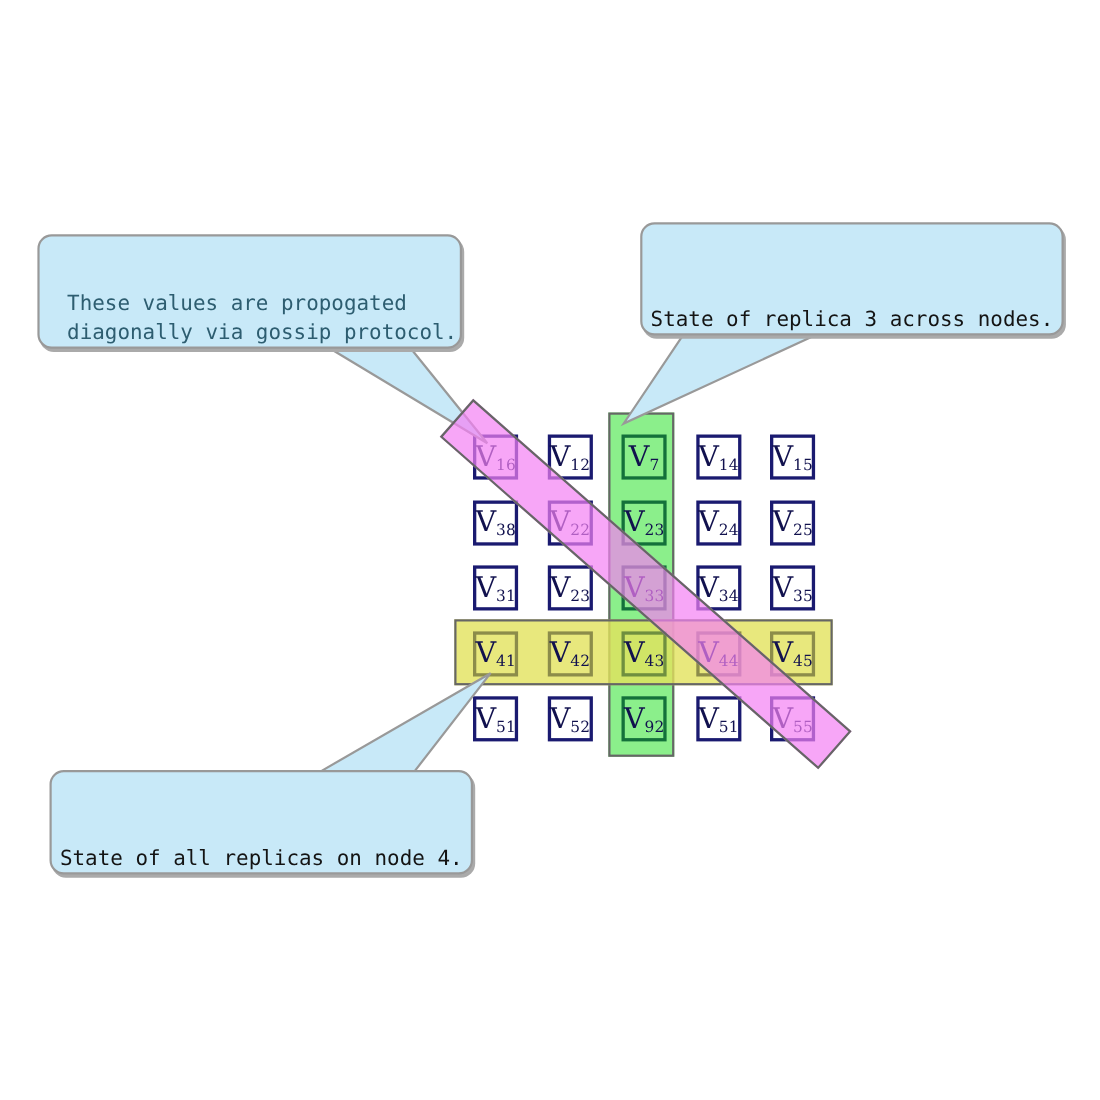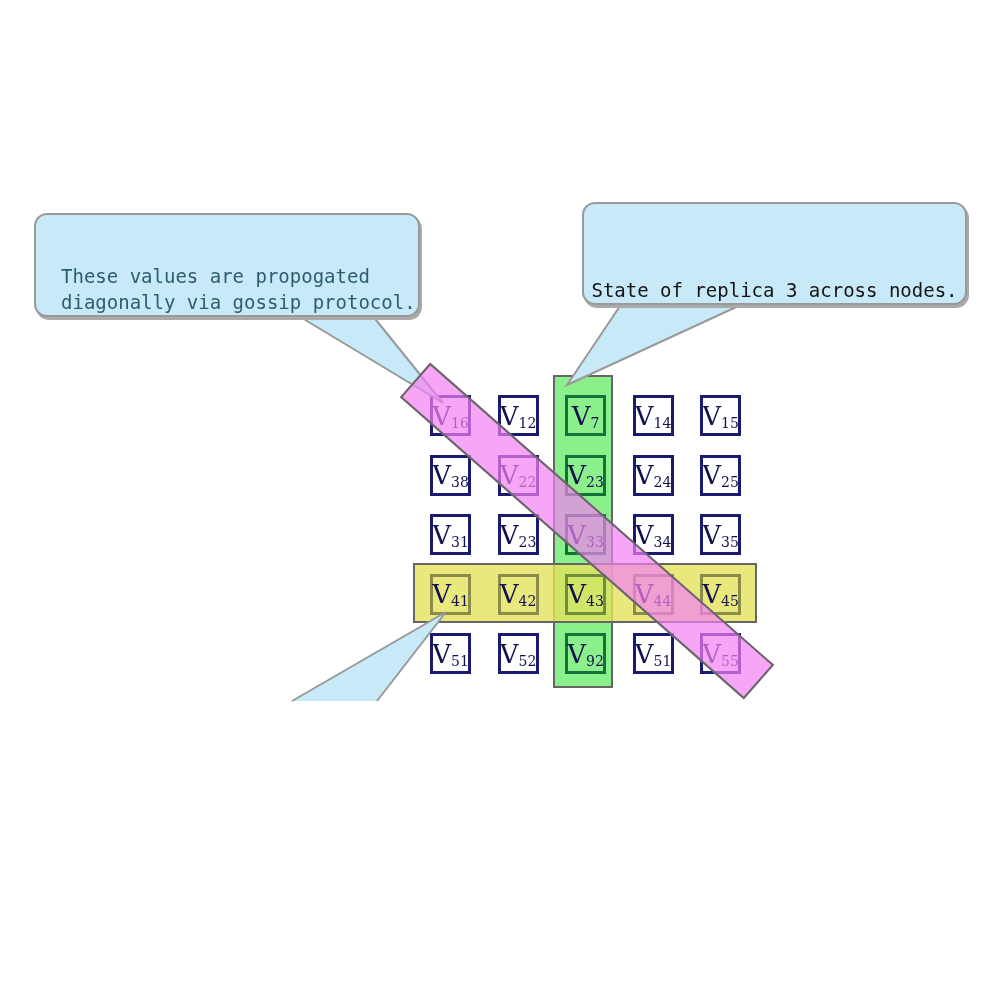--- a/index.html
+++ b/index.html
@@ -170,16 +170,19 @@
 
   <div class="callout" id="callout-gossip" style="background: rgb(200, 233, 248); border-color: rgb(153, 153, 153); box-shadow: rgb(170, 170, 170) 2px 3px 0px; color: rgb(45, 93, 112);">
     <span>These values are propogated</span>
     <span>diagonally via gossip protocol.</span>
   </div>
 
   <div class="callout" id="callout-replica3" style="background: rgb(200, 233, 248); border-color: rgb(153, 153, 153); box-shadow: rgb(170, 170, 170) 2px 3px 0px; color: rgb(20, 20, 20);">
     <span>State of replica 3 across nodes.</span>
   </div>
 
+  <div class="callout" id="callout-node4" style="background: rgb(200, 233, 248); border-color: rgb(153, 153, 153); box-shadow: rgb(170, 170, 170) 2px 3px 0px; color: rgb(20, 20, 20);">
+    <span>State of all replicas on node 4.</span>
+  </div>
 
   <div class="band" id="magenta-band" style="background: rgba(243, 128, 243, 0.7); border-color: rgb(102, 102, 102);"></div>
 
 </div>
 
 </body></html>

